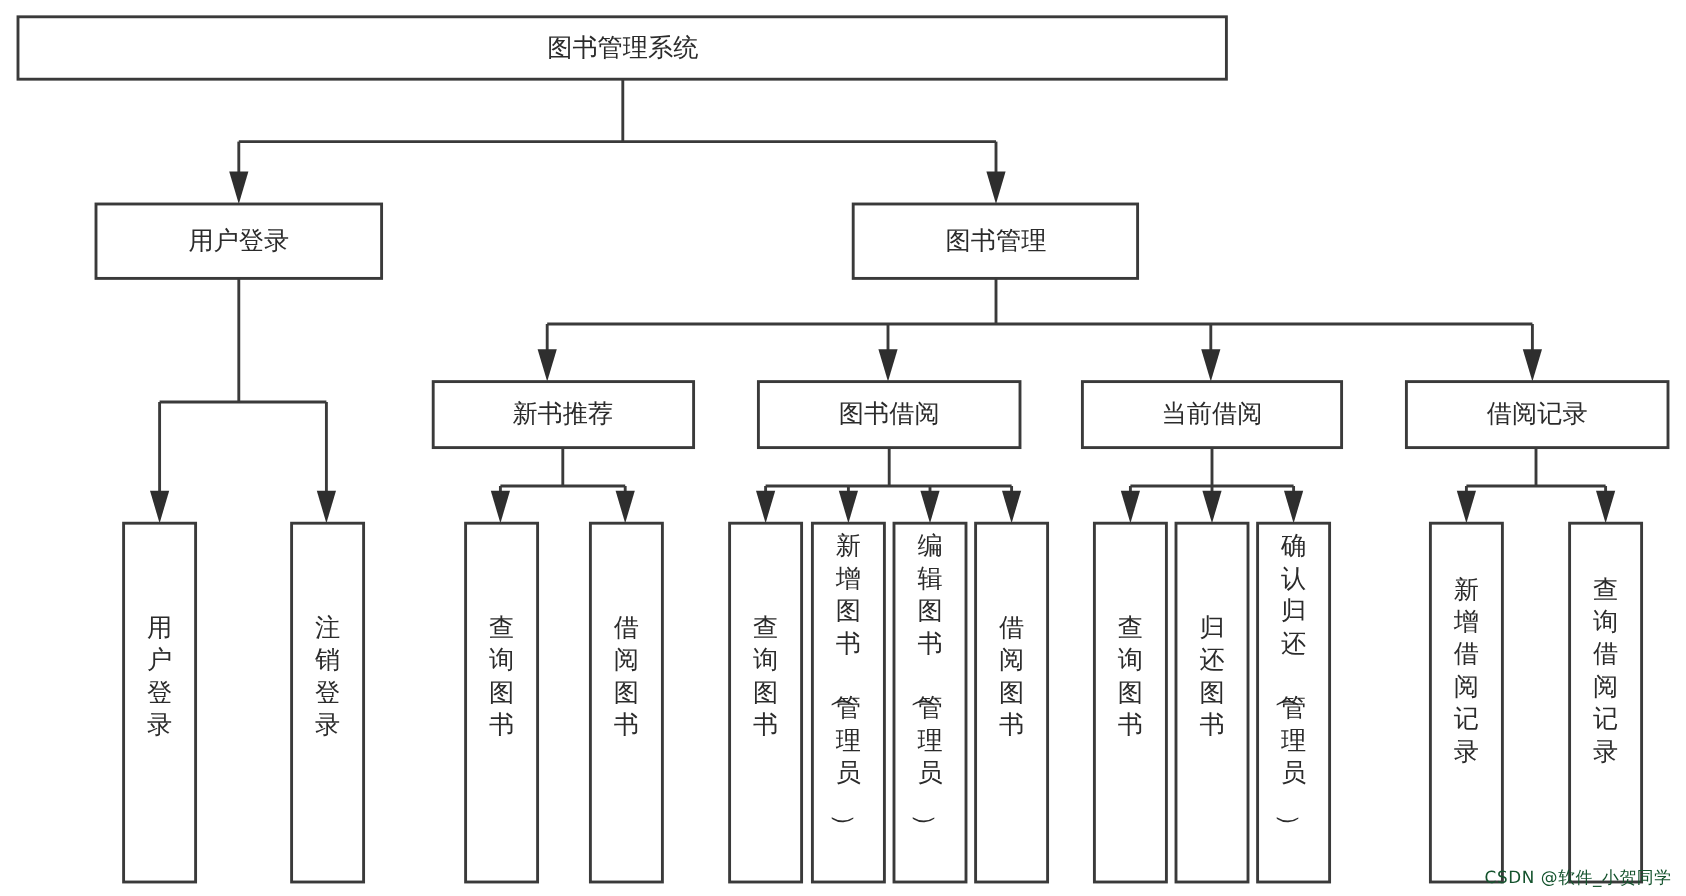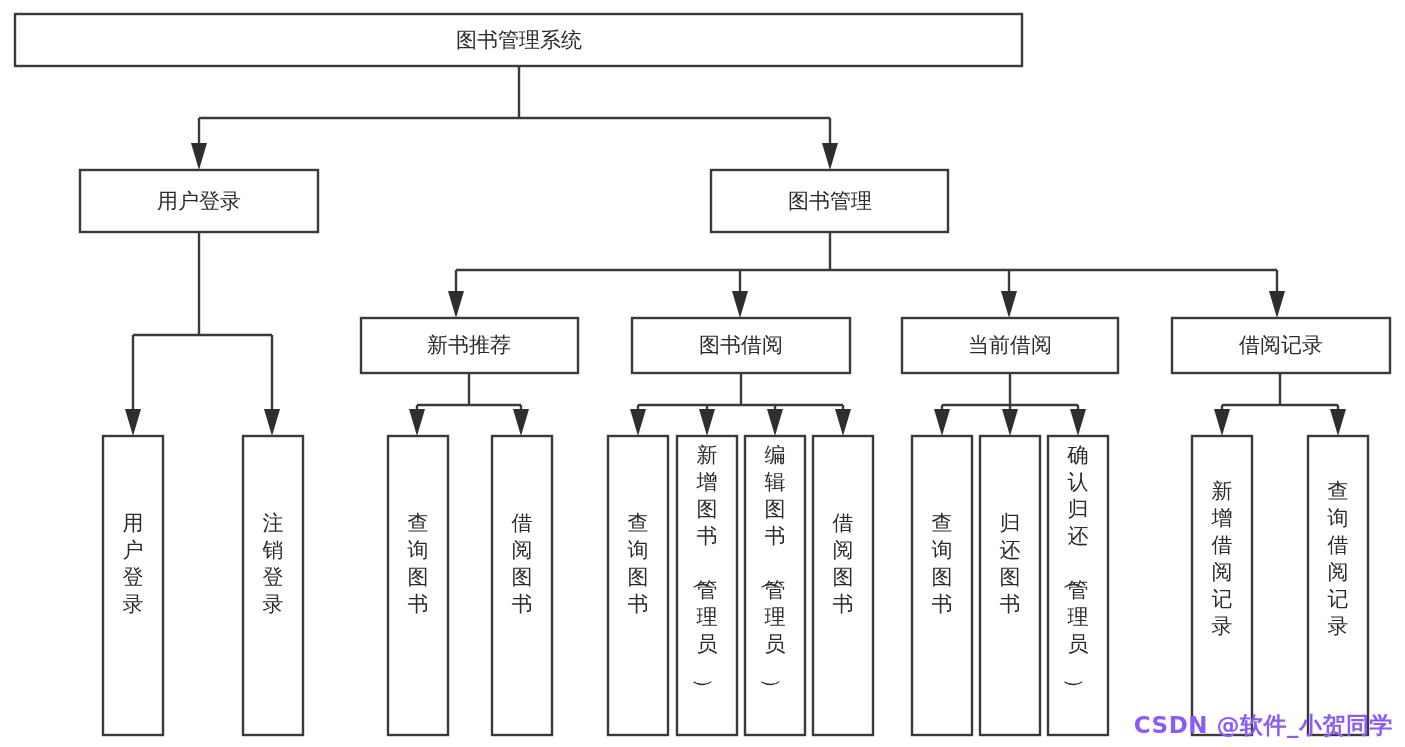--- a/index.html
+++ b/index.html
@@ -52,26 +52,25 @@
     font-family: "DejaVu Sans", "Liberation Sans", sans-serif;
     font-size: 21px;
     fill: #2b2b2b;
     text-anchor: middle;
   }
   .watermark-text {
     position: absolute;
     right: 12px;
     bottom: 6px;
     font-family: "DejaVu Sans", "Liberation Sans", sans-serif;
-    font-size: 23px;
-    color: #8b5cf6;
+    font-size: 14px;
+    color: #14532d;
     white-space: nowrap;
     letter-spacing: 0.5px;
     user-select: none;
-    font-weight: bold;
   }
 </style>
 </head>
 <body>
 
 <div id="diagram-root">
 
   <svg class="canvas" viewBox="0 0 1405 747" xmlns="http://www.w3.org/2000/svg">
 
     <g>

